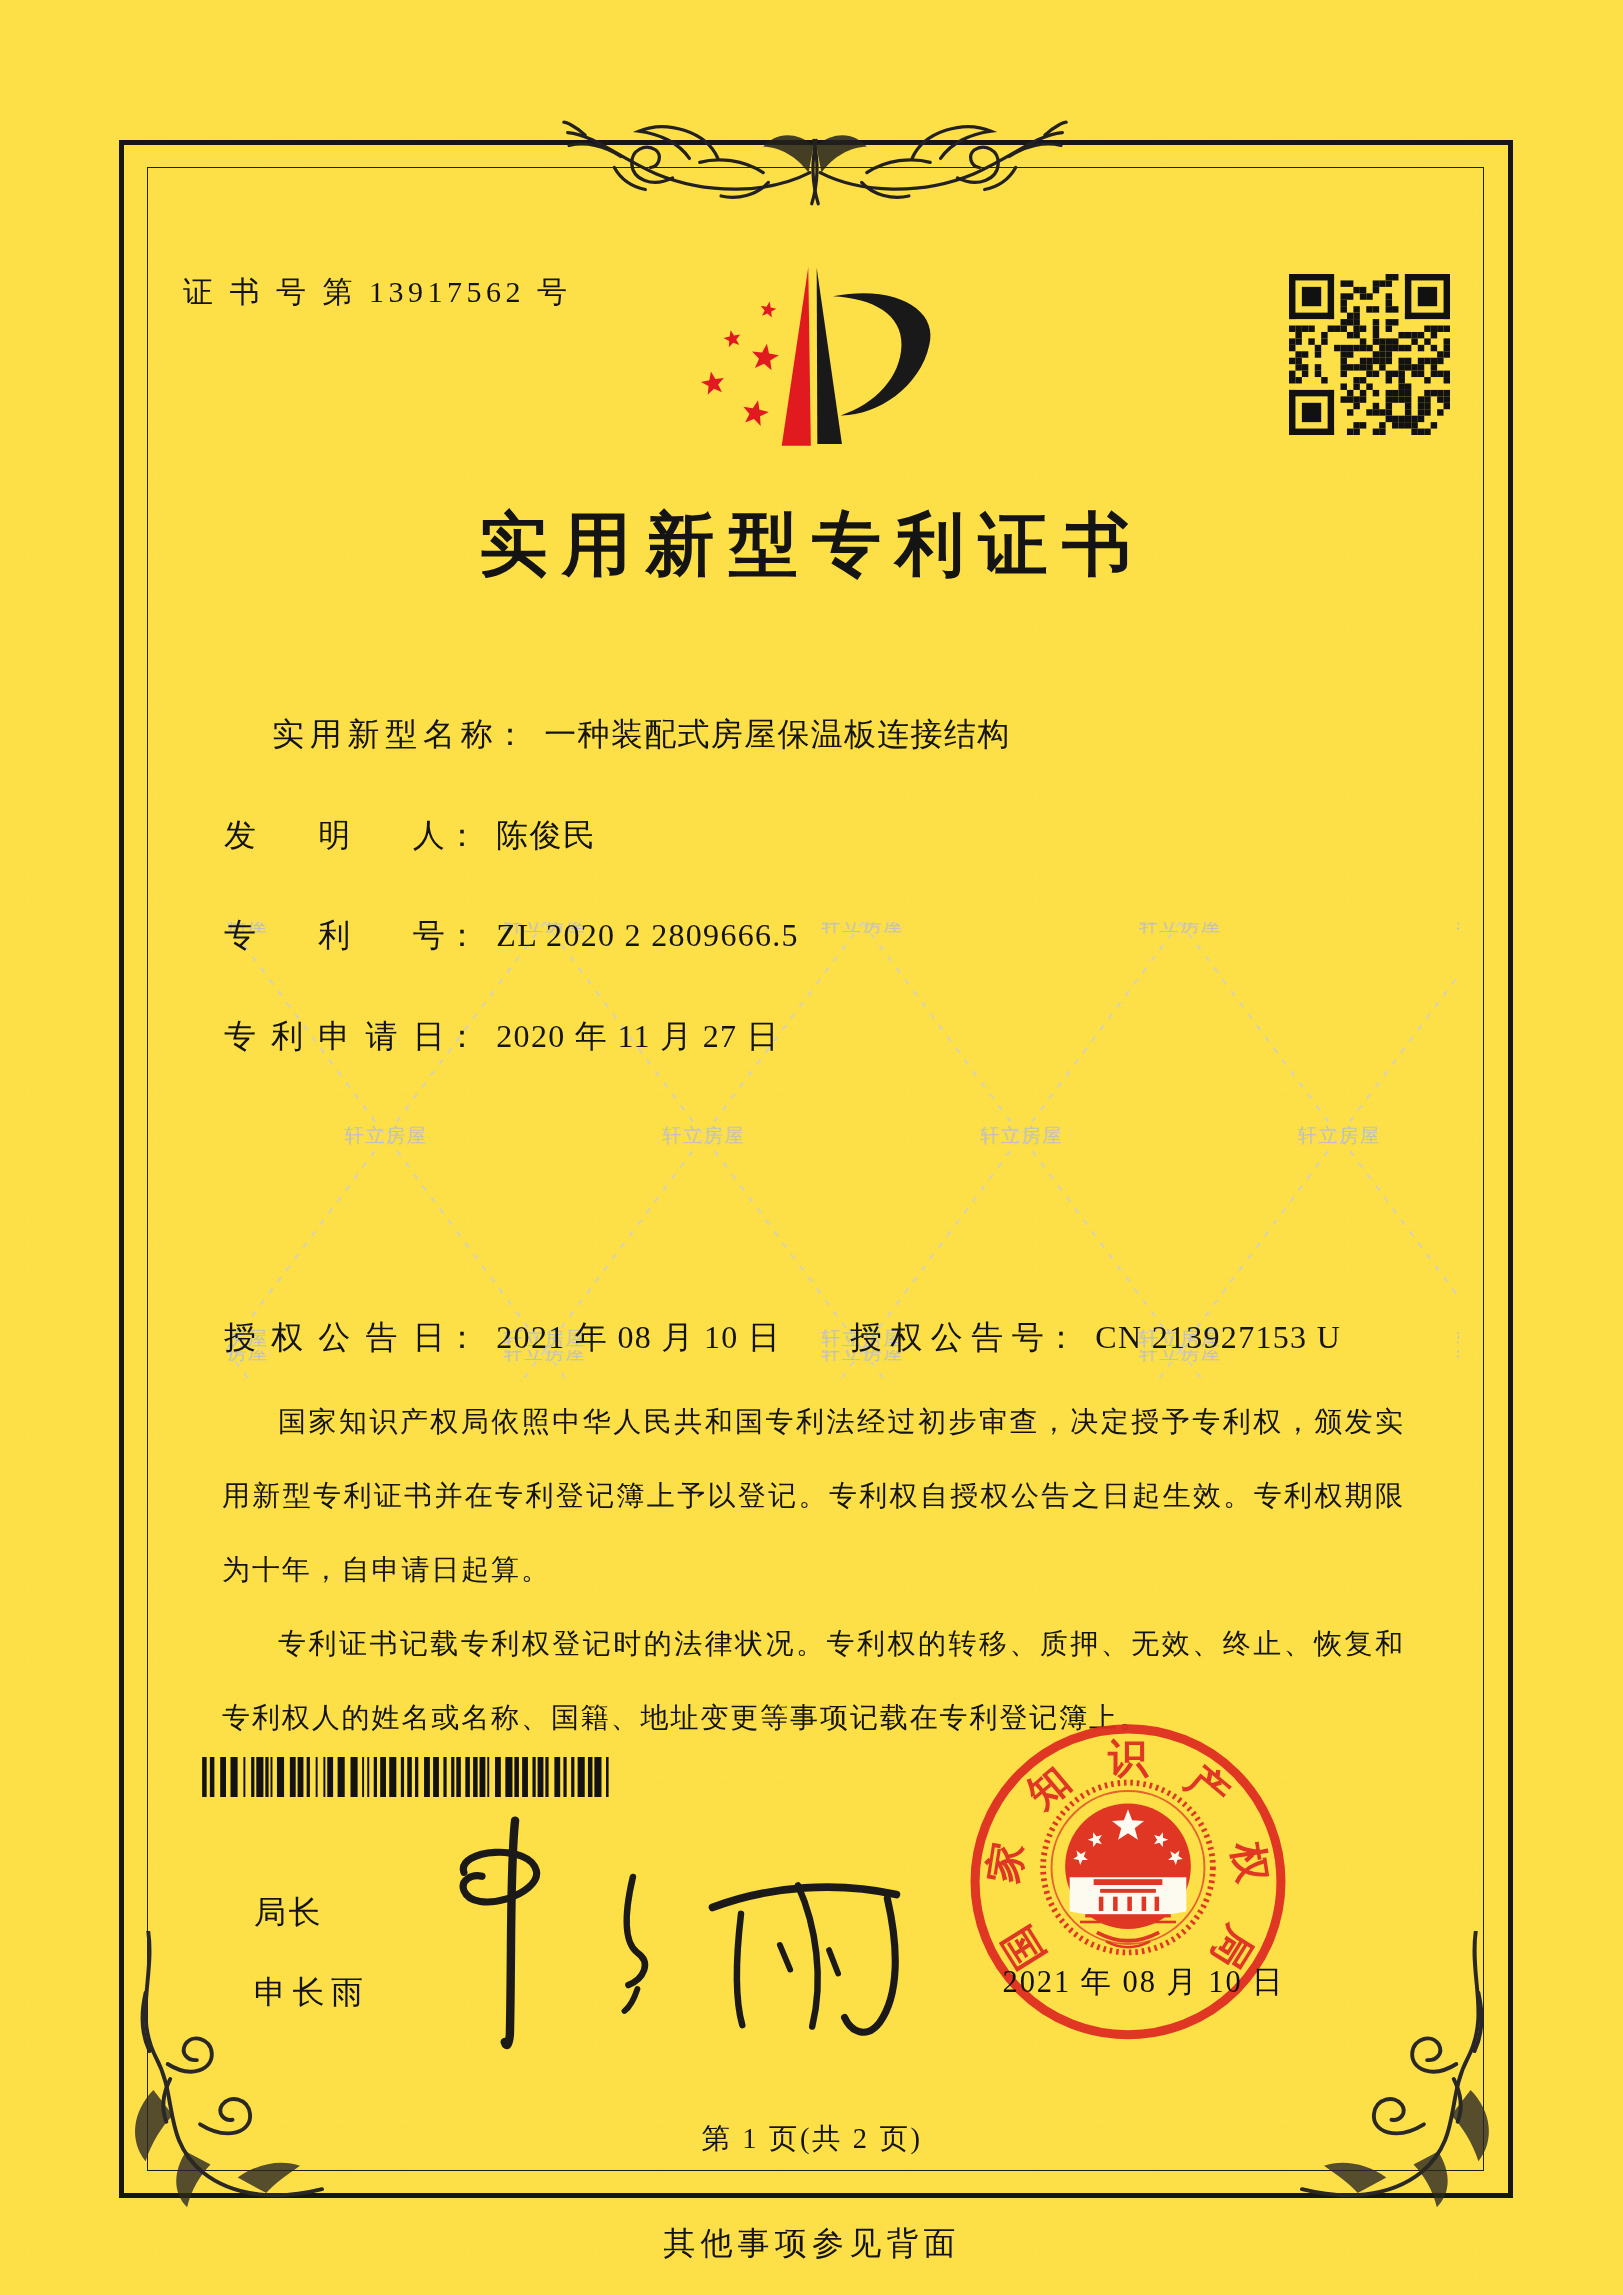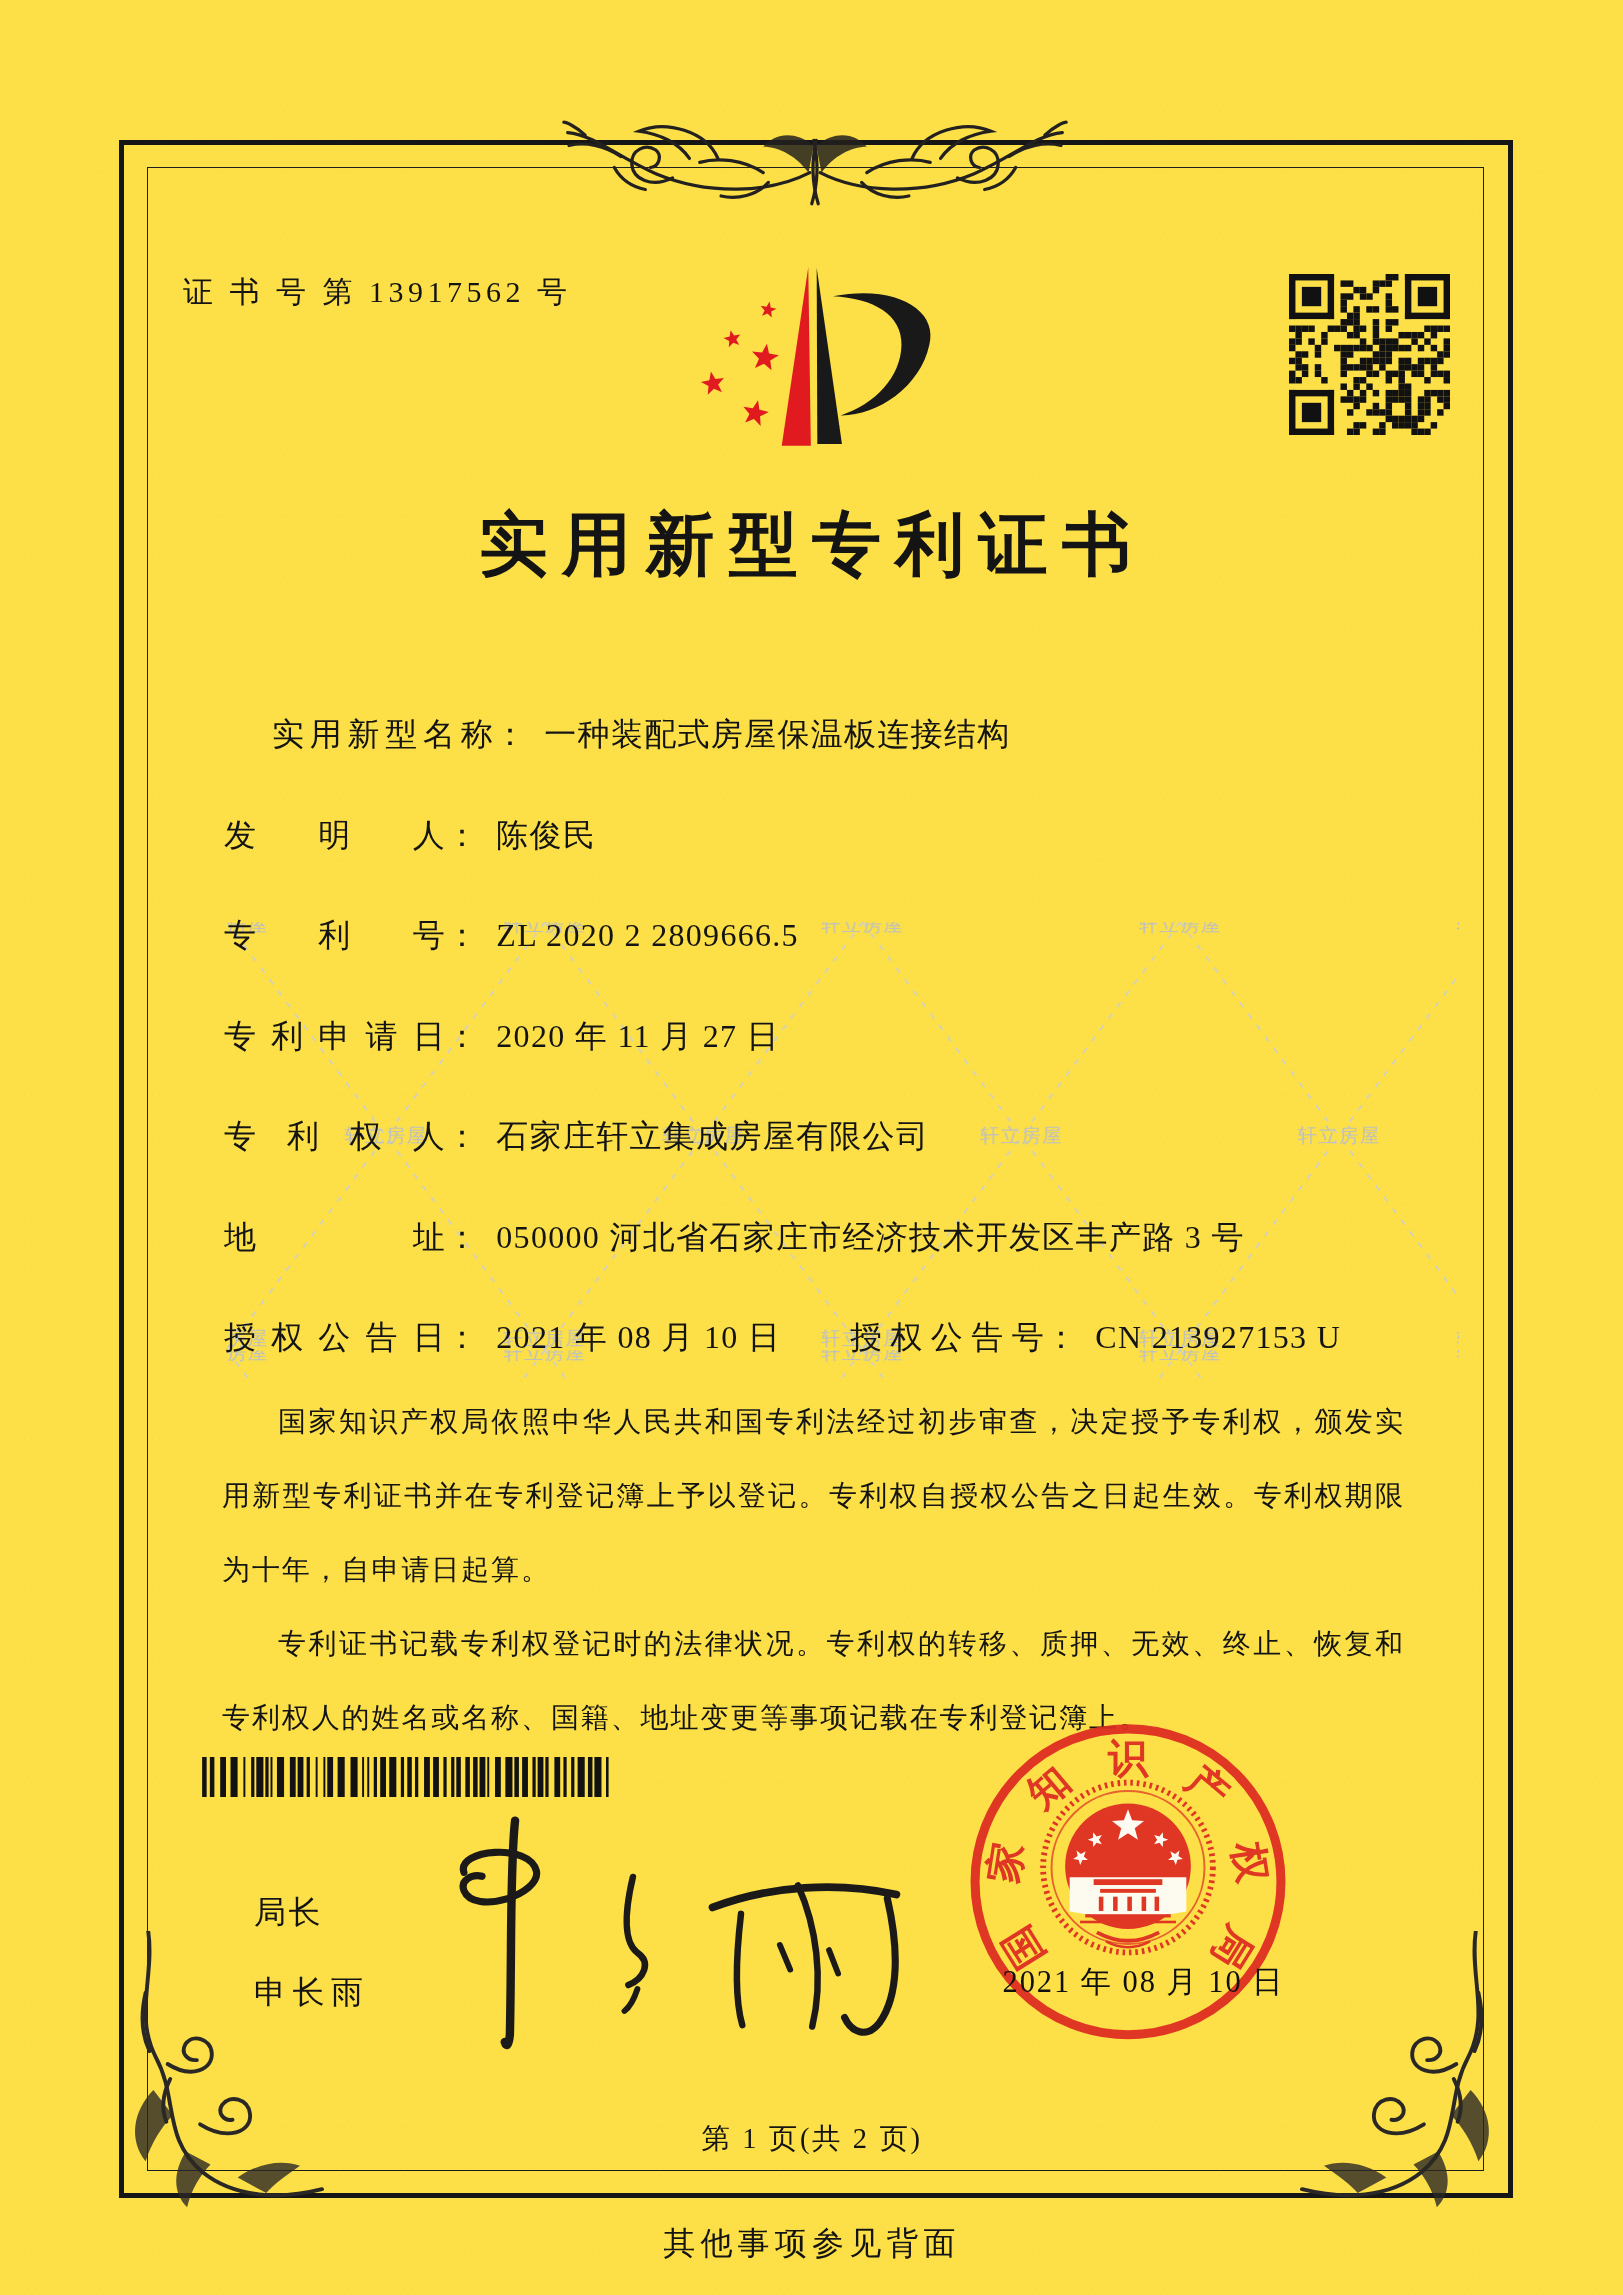--- a/index.html
+++ b/index.html
@@ -354,26 +354,20 @@
   </div>
   <div class="abs z5 field-row" style="top:814px;">
     <span class="field-label">发明人</span><span class="field-colon">：</span><span class="field-value">陈俊民</span>
   </div>
   <div class="abs z5 field-row" style="top:914px;">
     <span class="field-label">专利号</span><span class="field-colon">：</span><span class="field-value">ZL 2020 2 2809666.5</span>
   </div>
   <div class="abs z5 field-row" style="top:1015px;">
     <span class="field-label">专利申请日</span><span class="field-colon">：</span><span class="field-value">2020 年 11 月 27 日</span>
   </div>
-  <div class="abs z5 field-row" style="top:1115px;">
-    <span class="field-label">专利权人</span><span class="field-colon">：</span><span class="field-value">石家庄轩立集成房屋有限公司</span>
-  </div>
-  <div class="abs z5 field-row" style="top:1216px;">
-    <span class="field-label">地址</span><span class="field-colon">：</span><span class="field-value">050000 河北省石家庄市经济技术开发区丰产路 3 号</span>
-  </div>
   <div class="abs z5 field-row" style="top:1316px;width:1232px;">
     <span>
       <span class="field-label">授权公告日</span><span class="field-colon">：</span><span class="field-value">2021 年 08 月 10 日</span>
     </span>
     <span class="grant2">
       <span class="field-label2">授权公告号</span><span class="field-colon">：</span><span class="field-value">CN 213927153 U</span>
     </span>
   </div>
 
   <div class="abs z5 body-text">

